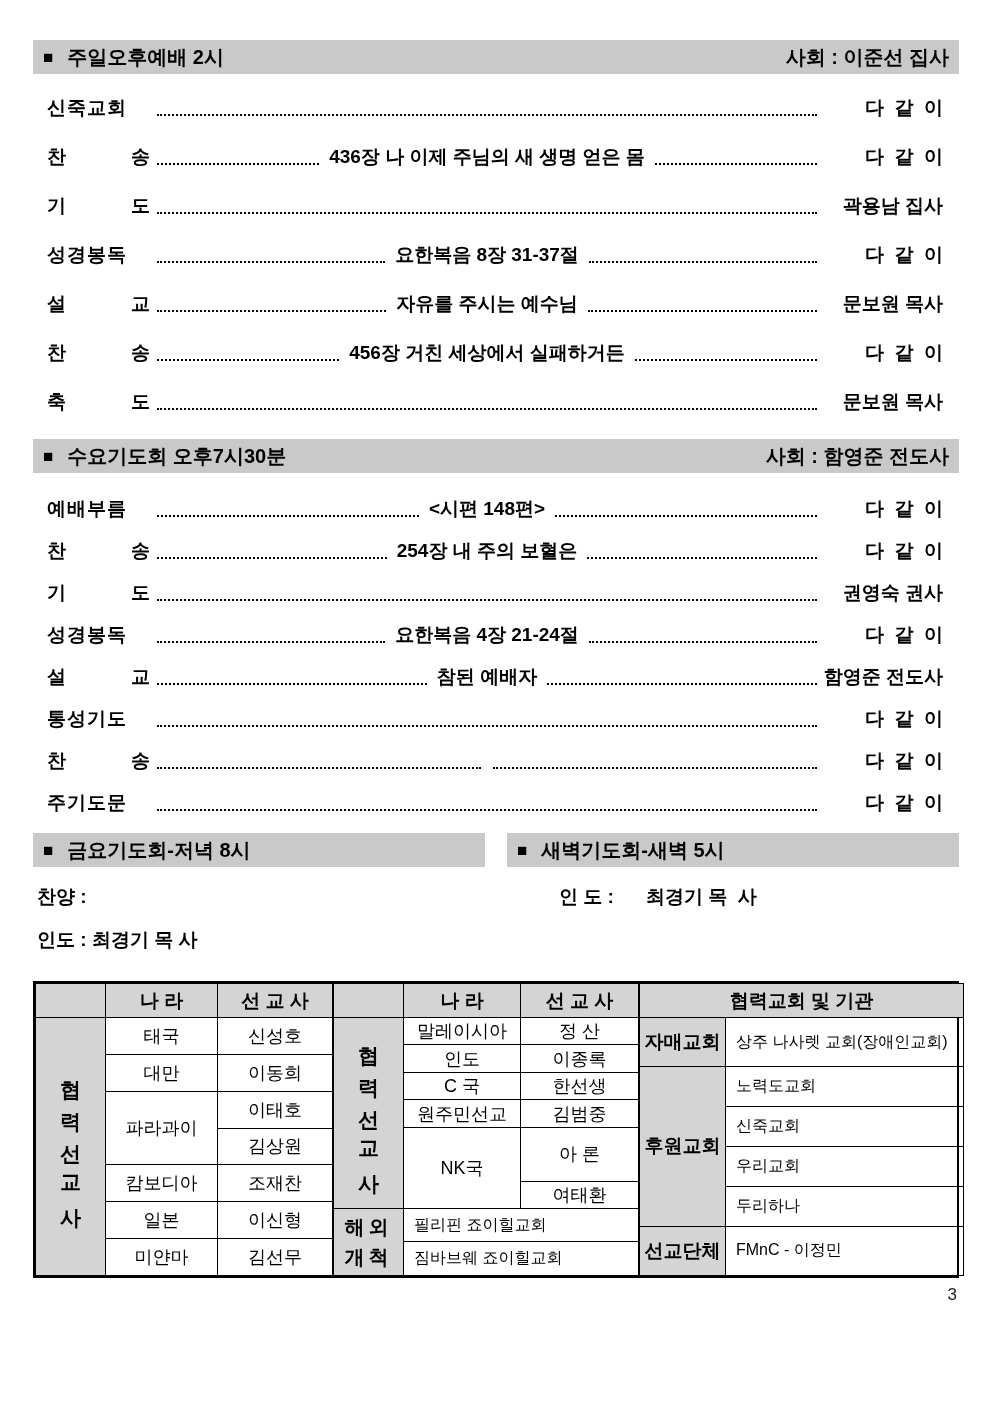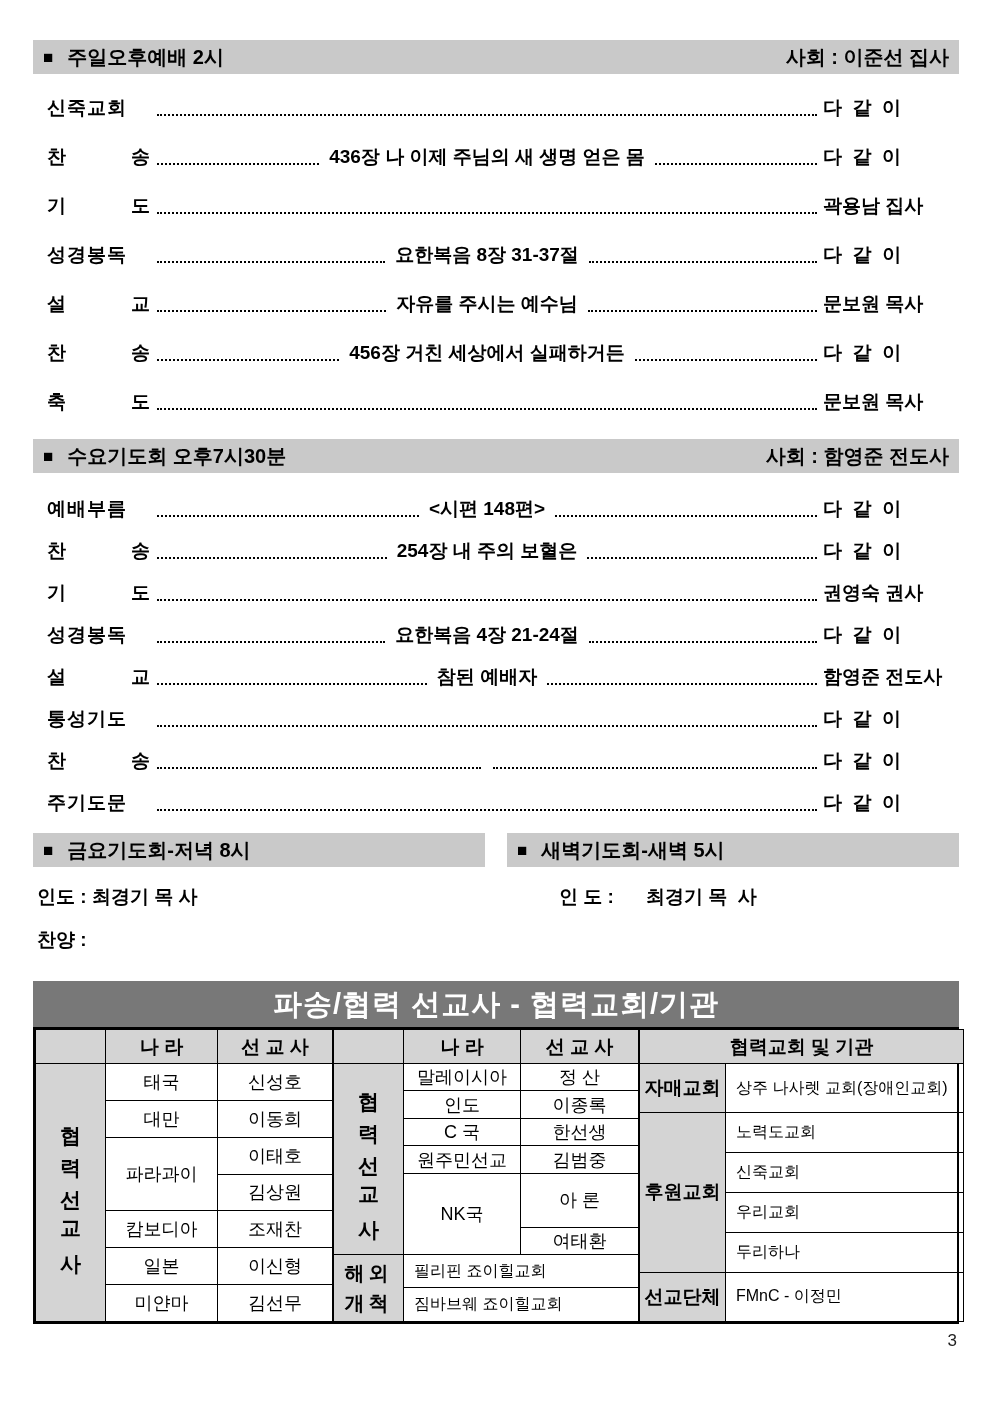--- a/index.html
+++ b/index.html
@@ -18,21 +18,21 @@
   .order-list.s1{margin-top:22px;}
   .order-list.s2{margin-top:24px;}
   .order-row{display:flex;align-items:center;font-weight:bold;font-size:19px;height:24px;}
   .s1 .order-row{margin-bottom:25px;}
   .s2 .order-row{margin-bottom:18px;}
   .olabel{display:inline-block;width:104px;text-align-last:justify;letter-spacing:1px;flex:none;}
   .dots{flex:1 1 auto;min-width:26px;height:13px;margin:0 6px;border-bottom:2px dotted #000;}
   .ocenter{padding:0 4px;white-space:nowrap;}
   .ocenter:empty{display:none;}
   .ocenter:empty + .dots{display:none;}
-  .oright{min-width:120px;text-align:left;white-space:pre;flex:none;}
+  .oright{min-width:120px;text-align:right;white-space:pre;flex:none;}
 
   
   .half-row{display:flex;gap:22px;margin-top:8px;}
   .half{flex:1;min-width:0;}
   .fri-line{font-size:19px;font-weight:bold;margin-top:17px;padding-left:4px;white-space:pre;}
   .dawn-content{display:flex;align-items:center;gap:16px;padding-left:52px;margin-top:10px;
     font-size:19px;font-weight:bold;}
   .dawn-lines div{white-space:pre;line-height:2.15;margin-left:16px;}
 
   
@@ -173,41 +173,40 @@
   </div>
 
   <div class="half-row">
     <div class="half">
       <div class="section-bar">
         <span class="bar-left">
           <span class="bullet">■</span>
           <span>금요기도회-저녁 8시</span>
         </span>
       </div>
+      <div class="fri-line">찬양 :</div>
       <div class="fri-line">인도 : 최경기 목 사</div>
-      <div class="fri-line">찬양 :</div>
     </div>
     <div class="half">
       <div class="section-bar">
         <span class="bar-left">
           <span class="bullet">■</span>
           <span>새벽기도회-새벽 5시</span>
         </span>
       </div>
       <div class="dawn-content">
         <span>인 도 :</span>
         <div class="dawn-lines">
           <div>최경기 목  사</div>
         </div>
       </div>
     </div>
   </div>
 
   <div class="m-block">
-    <div class="m-title">파송/협력 선교사 - 협력교회/기관</div>
     <div class="m-body">
 
       <table style="width:297px;">
         <colgroup>
               <col style="width:70px;">
               <col style="width:112px;">
               <col style="width:115px;">
             </colgroup>
         <tbody>
               <tr>

